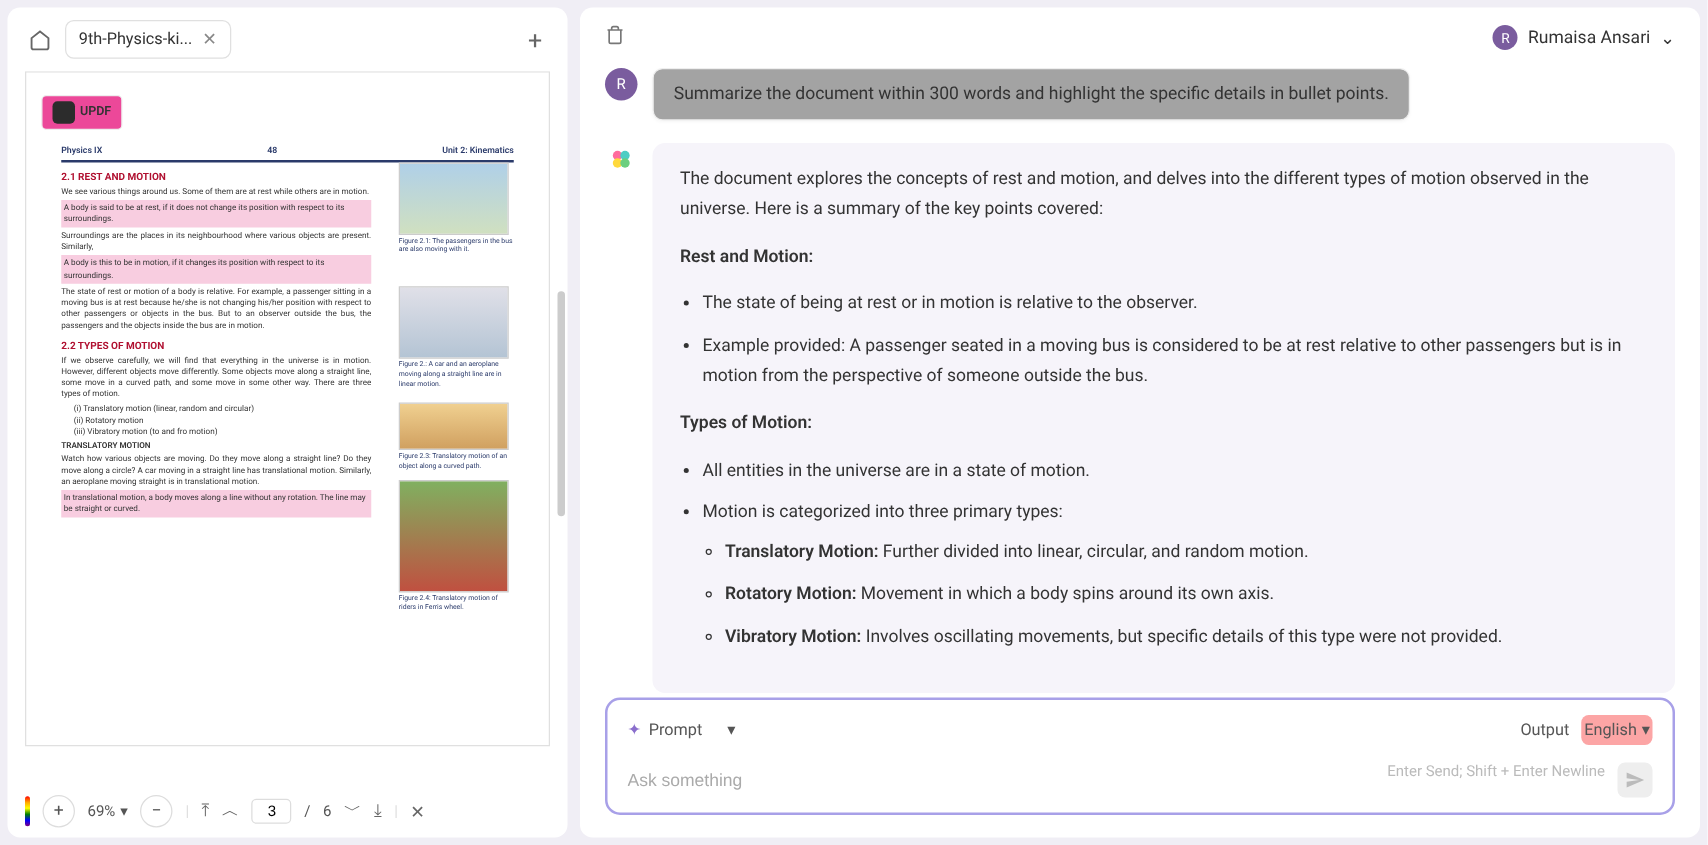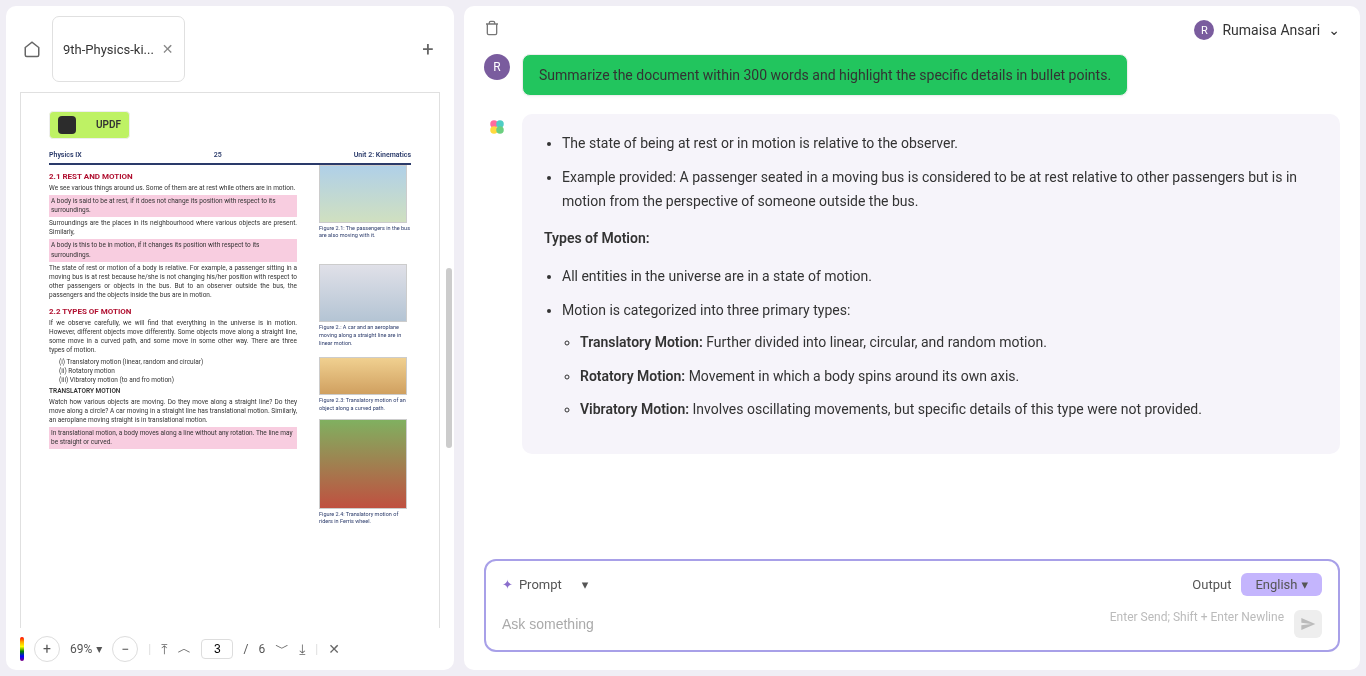--- a/index.html
+++ b/index.html
@@ -32,21 +32,21 @@
   display: flex; align-items: center; justify-content: center;
   color: #666;
   cursor: pointer;
 }
 .tab {
   display: flex;
   align-items: center;
   background: #fff;
   border: 1px solid #e0e0e0;
   border-radius: 7px;
-  padding: 24px 10px;
+  padding: 6px 10px;
   gap: 8px;
   font-size: 13px;
   color: #333;
 }
 .tab-close {
   font-size: 14px;
   color: #888;
   cursor: pointer;
 }
 .add-tab {
@@ -71,27 +71,27 @@
   padding: 18px 28px;
   font-size: 7px;
   line-height: 1.4;
   color: #333;
   position: relative;
   overflow: hidden;
 }
 .updf-logo {
   position: absolute;
   top: 18px;
-  left: 28px;
-  display: flex;
-  align-items: center;
-  gap: 20px;
+  left: 12px;
+  display: flex;
+  align-items: center;
+  gap: 4px;
   font-size: 10px;
   font-weight: 600;
-  background: #bef264;
+  background: #ec4899;
   border: 1px solid #eee;
   padding: 4px 8px;
   border-radius: 4px;
 }
 .logo-box {
   width: 18px; height: 18px;
   background: #2c2c2c;
   border-radius: 4px;
 }
 .page-header {
@@ -230,21 +230,21 @@
 }
 .user-av { background: #7a5c9e; color: #fff; }
 .ai-av {
   background: #fff;
   font-size: 14px;
 }
 .ai-logo {
   width: 18px; height: 18px;
 }
 .user-bubble {
-  background: #22c55e;
+  background: #a3a3a3;
   border: 1px solid #eee;
   border-radius: 8px;
   padding: 12px 16px;
   font-size: 14px;
   color: #333;
   box-shadow: 0 1px 3px rgba(0,0,0,0.04);
 }
 .ai-bubble {
   background: #f6f4fa;
   border-radius: 10px;
@@ -268,22 +268,22 @@
 .input-top {
   display: flex;
   align-items: center;
   font-size: 13px;
   color: #555;
 }
 .sparkle { color: #8a6ecc; margin-right: 6px; }
 .prompt-sel { display: flex; align-items: center; gap: 20px; cursor: pointer; }
 .output-sel { margin-left: auto; display: flex; align-items: center; gap: 10px; }
 .lang-pill {
-  background: #c4b5fd;
-  padding: 4px 14px;
+  background: #fca5a5;
+  padding: 4px 2px;
   border-radius: 6px;
   display: flex; align-items: center; gap: 4px;
   cursor: pointer;
 }
 .input-bottom {
   display: flex;
   margin-top: 14px;
 }
 .ask-input {
   flex: 1;
@@ -321,21 +321,21 @@
   </div>
 
   <div class="doc-viewer">
     <div class="page-preview">
       <div class="updf-logo">
         <div class="logo-box"></div>
         <span>UPDF</span>
       </div>
       <div class="page-header">
         <span>Physics IX</span>
-        <span>25</span>
+        <span>48</span>
         <span>Unit 2: Kinematics</span>
       </div>
       <div class="page-content">
         <div class="text-col">
           <div class="sec-title">2.1  REST AND MOTION</div>
           <div class="para">We see various things around us. Some of them are at rest while others are in motion.</div>
           <div class="highlight">A body is said to be at rest, if it does not change its position with respect to its surroundings.</div>
           <div class="para">Surroundings are the places in its neighbourhood where various objects are present. Similarly,</div>
           <div class="highlight">A body is this to be in motion, if it changes its position with respect to its surroundings.</div>
           <div class="para">The state of rest or motion of a body is relative. For example, a passenger sitting in a moving bus is at rest because he/she is not changing his/her position with respect to other passengers or objects in the bus. But to an observer outside the bus, the passengers and the objects inside the bus are in motion.</div>
@@ -409,20 +409,22 @@
     <div class="msg-row">
       <div class="msg-avatar ai-av">
         <svg class="ai-logo" viewBox="0 0 24 24">
           <circle cx="8" cy="8" r="5" fill="#ff6b9d"></circle>
           <circle cx="16" cy="8" r="5" fill="#4ecdc4"></circle>
           <circle cx="8" cy="16" r="5" fill="#ffd93d"></circle>
           <circle cx="16" cy="16" r="5" fill="#6bcf7f"></circle>
         </svg>
       </div>
       <div class="ai-bubble">
+        <p>The document explores the concepts of rest and motion, and delves into the different types of motion observed in the universe. Here is a summary of the key points covered:</p>
+        <p><strong>Rest and Motion:</strong></p>
         <ul>
           <li>The state of being at rest or in motion is relative to the observer.</li>
           <li>Example provided: A passenger seated in a moving bus is considered to be at rest relative to other passengers but is in motion from the perspective of someone outside the bus.</li>
         </ul>
         <p><strong>Types of Motion:</strong></p>
         <ul>
           <li>All entities in the universe are in a state of motion.</li>
           <li><span>Motion is categorized into three primary types:</span>
             <ul>
               <li><strong>Translatory Motion:</strong><span> Further divided into linear, circular, and random motion.</span></li>

